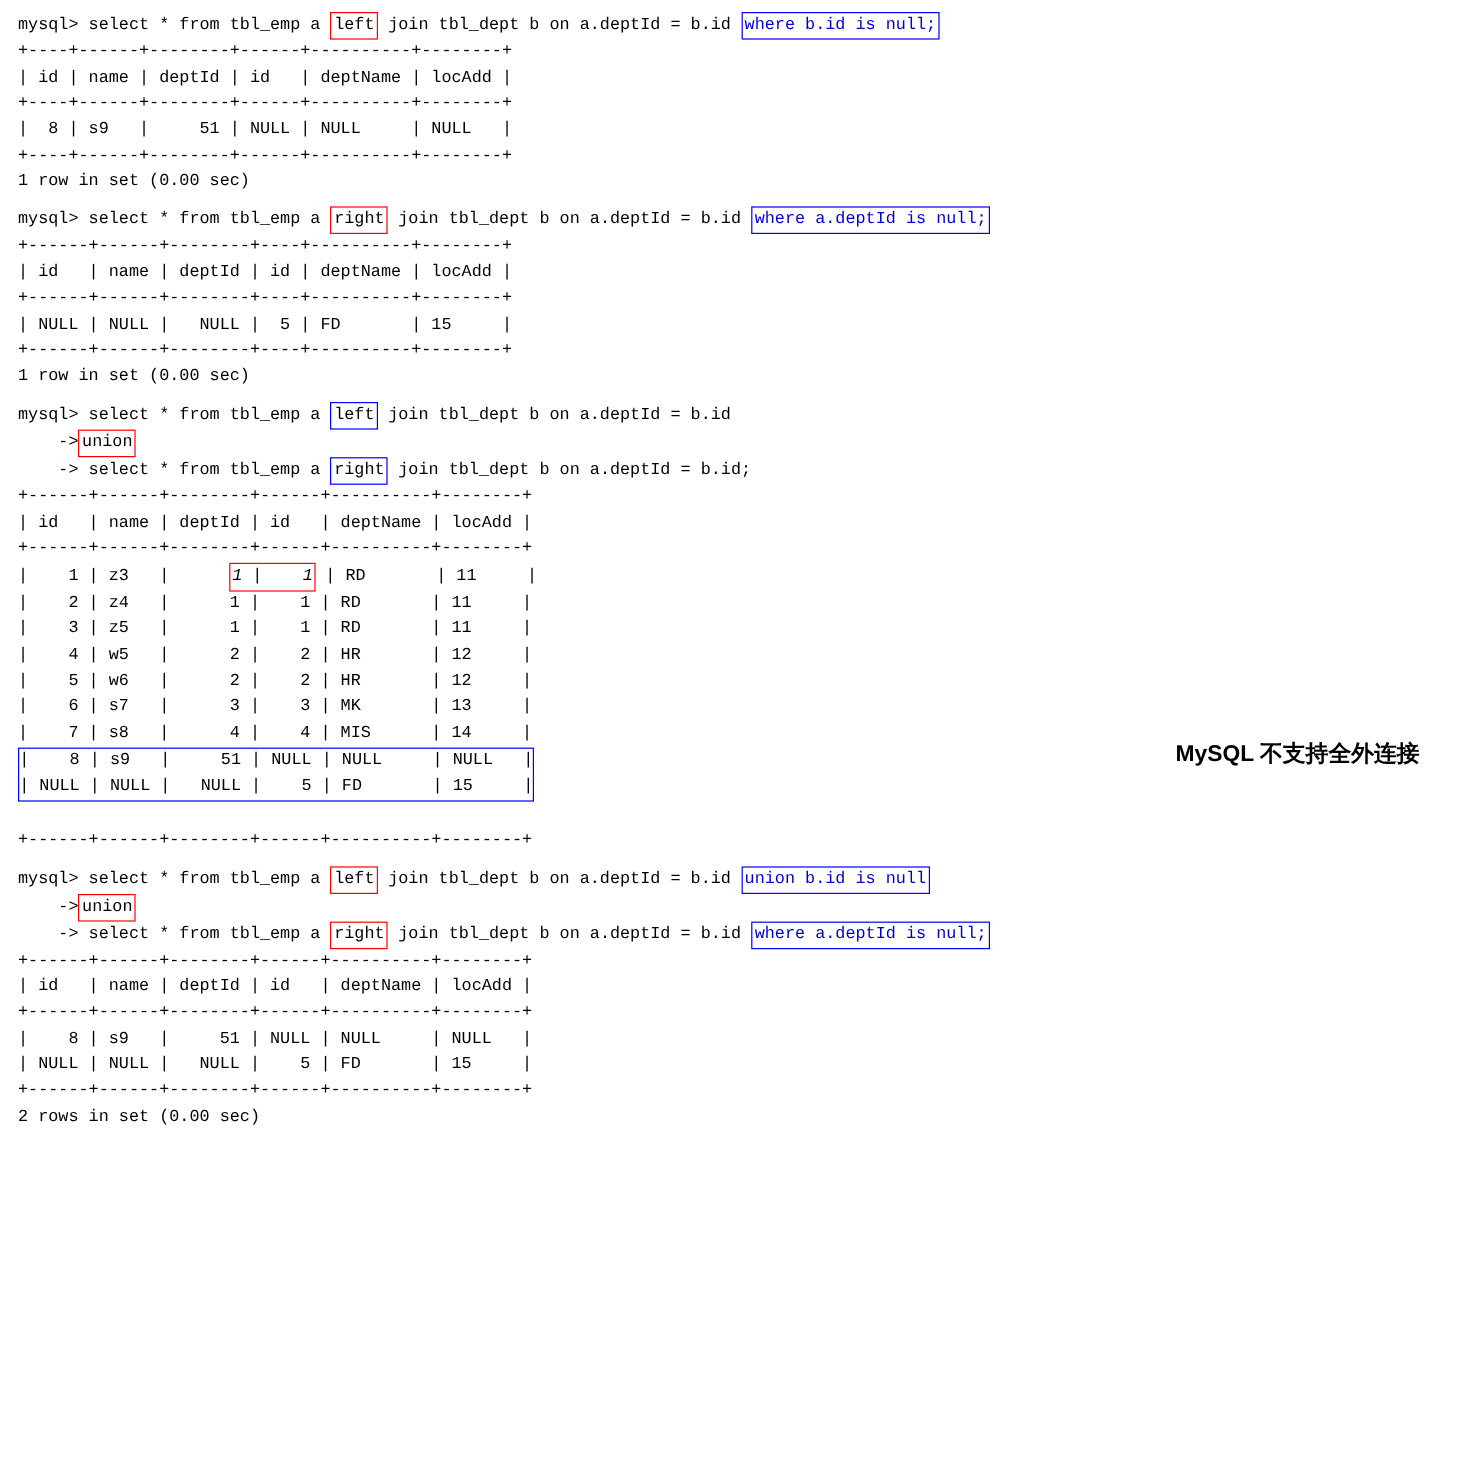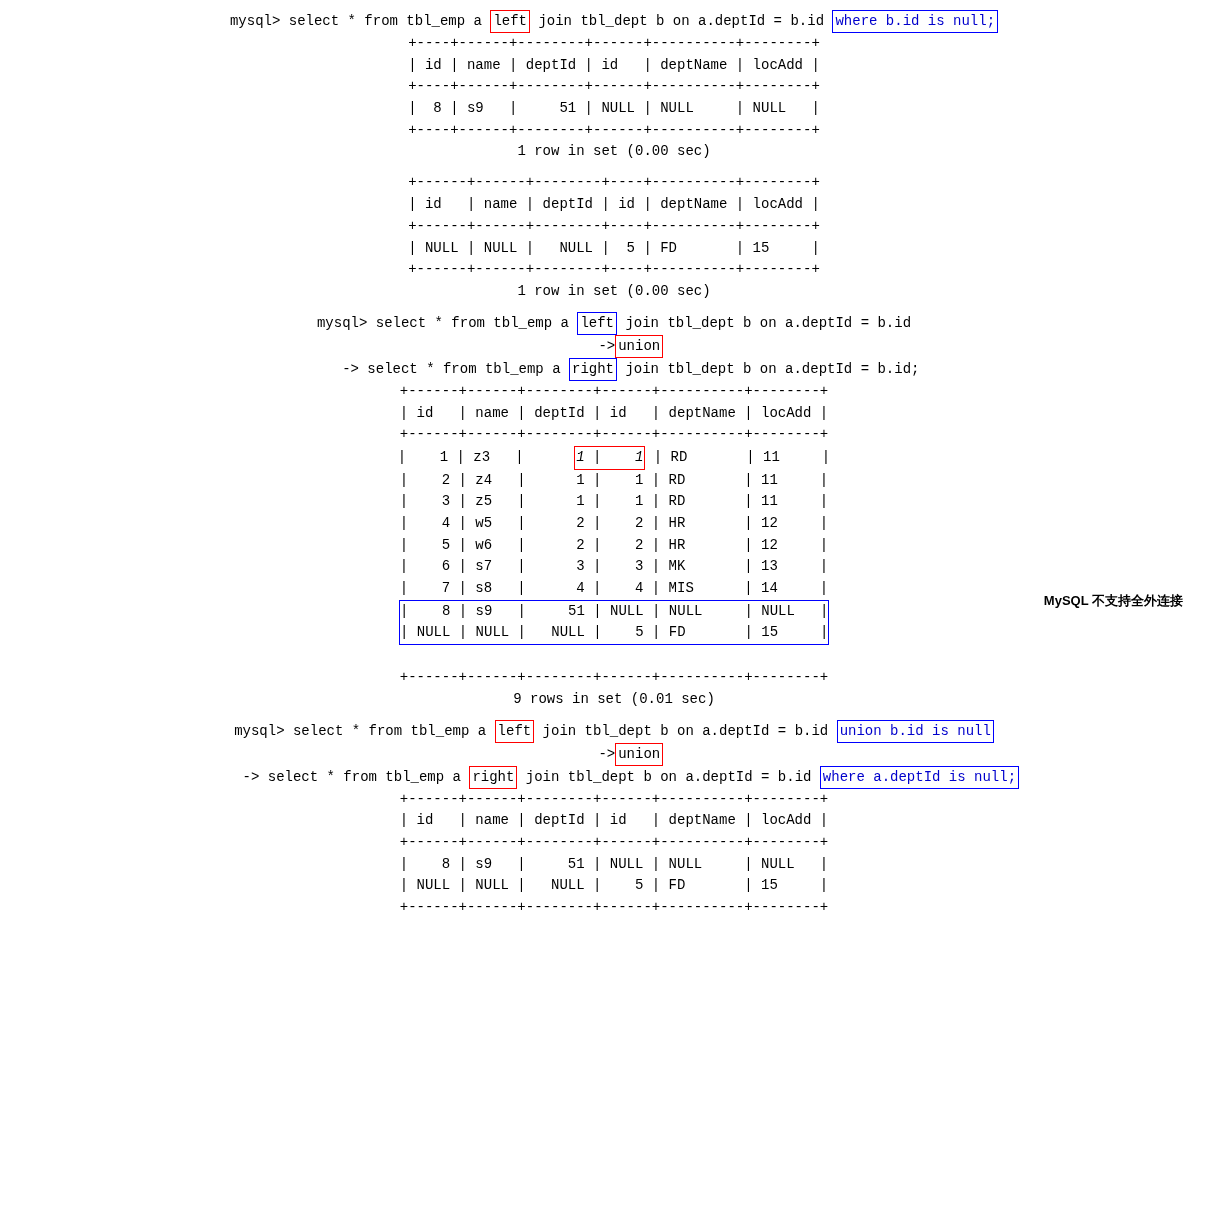--- a/index.html
+++ b/index.html
@@ -1,15 +1,15 @@
 <!DOCTYPE html>
 <html><head>
   <meta charset="utf-8">
   <style>
-    * { margin: 0; padding: 0; box-sizing: border-box; text-align: center; }
+    * { margin: 0; padding: 0; box-sizing: border-box; }
     body {
       background: #fff;
       font-family: 'Courier New', Courier, monospace;
       font-size: 14px;
       color: #000;
       padding: 10px 15px;
       width: 1228px;
       min-height: 1228px;
     }
     .code-line {
@@ -24,21 +24,21 @@
       line-height: 1.55;
     }
     .section {
       margin-bottom: 10px;
       position: relative;
     }
     .mysql-note {
       position: absolute;
       right: 30px;
       top: 280px;
-      font-size: 13px;
+      font-size: 19px;
       font-weight: bold;
       font-family: sans-serif;
       color: #000;
     }
     .inline-box-red {
       display: inline-block;
       border: 1.5px solid red;
       padding: 0 2px;
     }
     .inline-box-blue {
@@ -65,20 +65,21 @@
     <div class="code-line"><span>mysql&gt; select * from tbl_emp a <span class="inline-box-red">left</span> join tbl_dept b on a.deptId = b.id <span class="inline-box-blue text-blue">where b.id is null;</span></span></div>
     <div class="result-table">+----+------+--------+------+----------+--------+
 | id | name | deptId | id   | deptName | locAdd |
 +----+------+--------+------+----------+--------+
 |  8 | s9   |     51 | NULL | NULL     | NULL   |
 +----+------+--------+------+----------+--------+</div>
     <div class="code-line">1 row in set (0.00 sec)</div>
   </div>
 
   <div class="section">
+    <div class="code-line">mysql&gt; select * from tbl_emp a <span class="inline-box-red">right</span> join tbl_dept b on a.deptId = b.id <span class="inline-box-blue text-blue">where a.deptId is null;</span></div>
     <div class="result-table">+------+------+--------+----+----------+--------+
 | id   | name | deptId | id | deptName | locAdd |
 +------+------+--------+----+----------+--------+
 | NULL | NULL |   NULL |  5 | FD       | 15     |
 +------+------+--------+----+----------+--------+</div>
     <div class="code-line">1 row in set (0.00 sec)</div>
   </div>
 
   <div class="section" style="position:relative;">
     <div class="code-line">mysql&gt; select * from tbl_emp a <span class="inline-box-blue">left</span> join tbl_dept b on a.deptId = b.id</div>
@@ -94,30 +95,30 @@
 |    5 | w6   |      2 |    2 | HR       | 12     |
 |    6 | s7   |      3 |    3 | MK       | 13     |
 |    7 | s8   |      4 |    4 | MIS      | 14     |
 </div>
     <div style="border: 1.5px solid blue; display: inline-block; width: 430px; margin-left: 0;">
       <div class="result-table">|    8 | s9   |     51 | NULL | NULL     | NULL   |
 | NULL | NULL |   NULL |    5 | FD       | 15     |</div>
     </div>
     <div class="result-table">
 +------+------+--------+------+----------+--------+</div>
-    <div class="code-line">9 rows in set (0.01 sec)</div>
 
     <div class="mysql-note">MySQL 不支持全外连接</div>
   </div>
 
   <div class="section">
     <div class="code-line">mysql&gt; select * from tbl_emp a <span class="inline-box-red">left</span> join tbl_dept b on a.deptId = b.id <span class="inline-box-blue text-blue">union b.id is null</span></div>
     <div class="code-line">    -&gt;<span class="inline-box-red">union</span></div>
     <div class="code-line">    -&gt; select * from tbl_emp a <span class="inline-box-red">right</span> join tbl_dept b on a.deptId = b.id <span class="inline-box-blue text-blue">where a.deptId is null;</span></div>
     <div class="result-table">+------+------+--------+------+----------+--------+
 | id   | name | deptId | id   | deptName | locAdd |
 +------+------+--------+------+----------+--------+
 |    8 | s9   |     51 | NULL | NULL     | NULL   |
 | NULL | NULL |   NULL |    5 | FD       | 15     |
 +------+------+--------+------+----------+--------+</div>
+    <div class="code-line">2 rows in set (0.00 sec)</div>
   </div>
 
 </div>
 
 </body></html>

